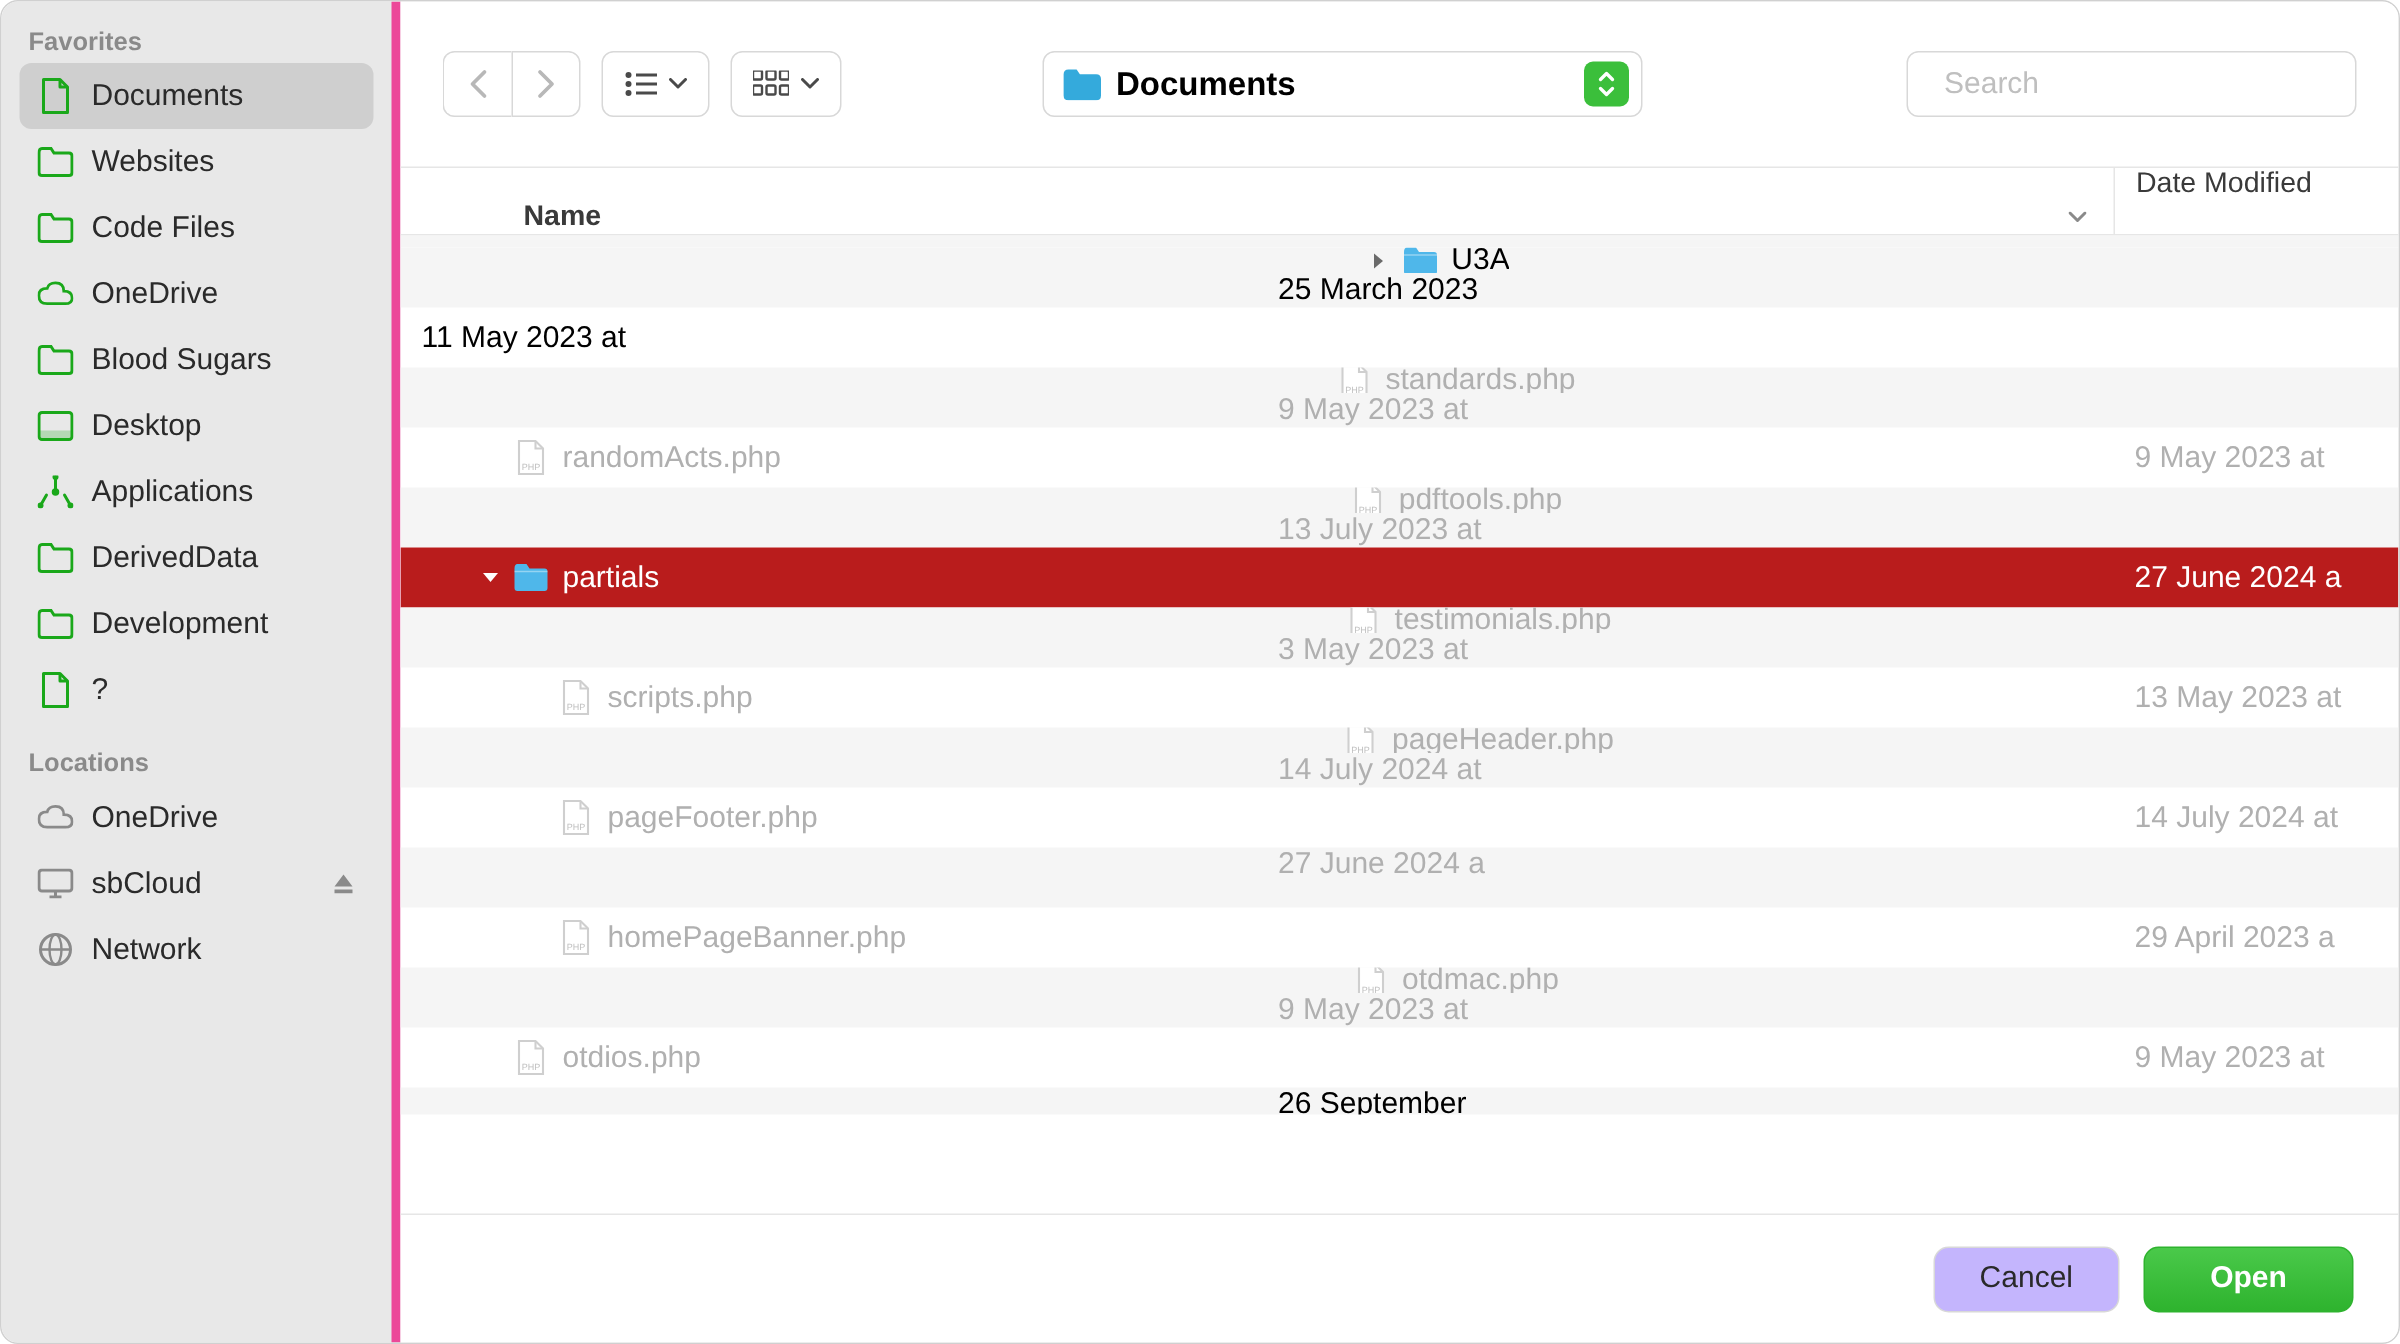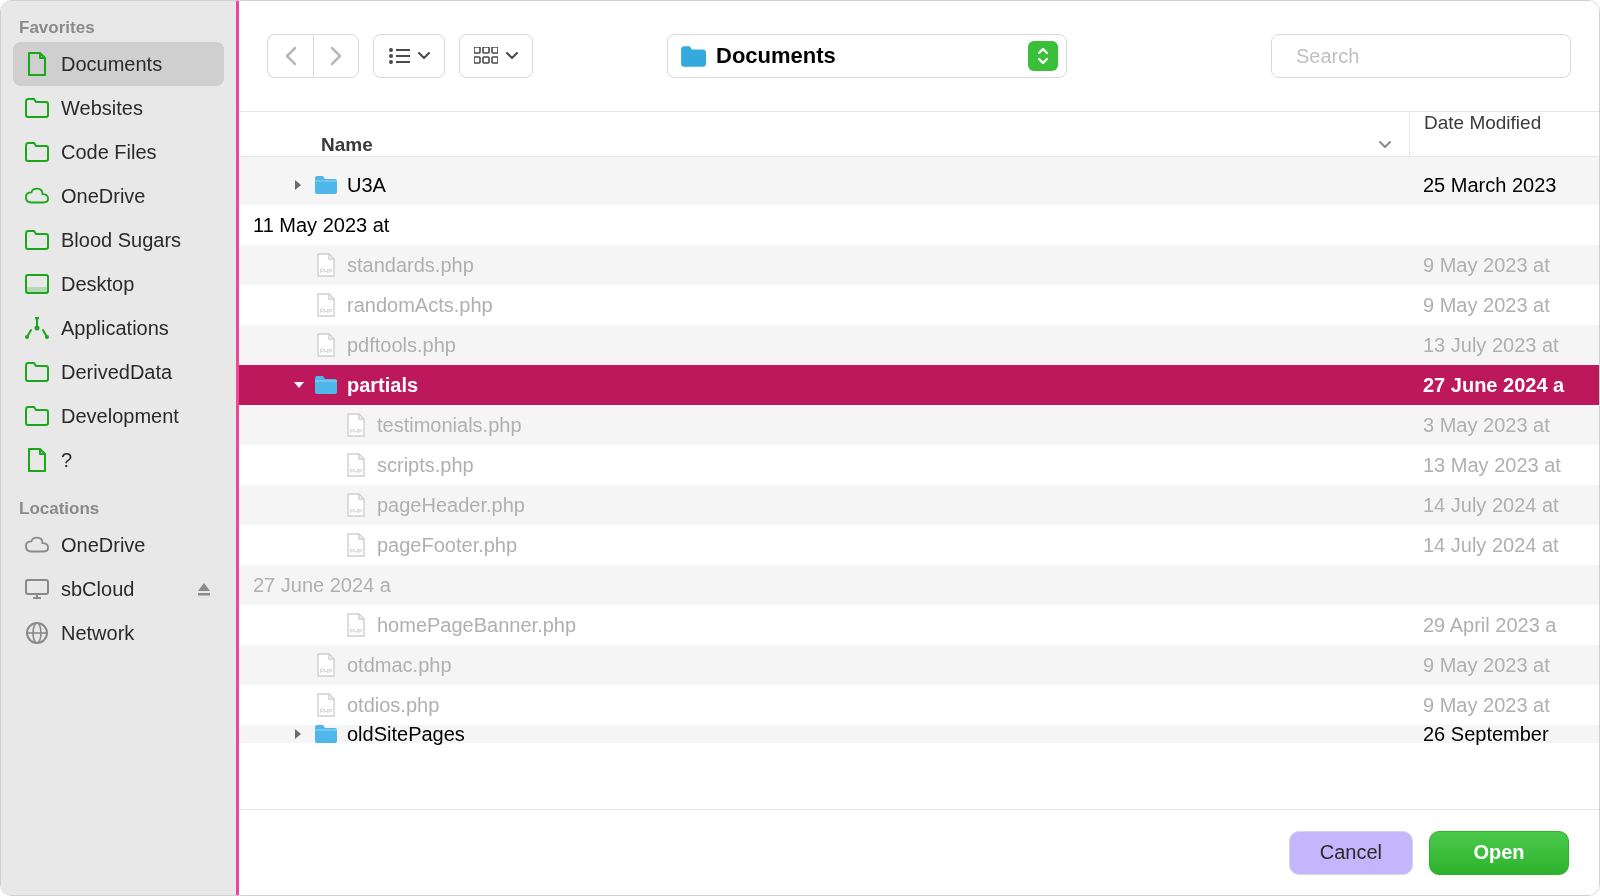--- a/index.html
+++ b/index.html
@@ -13,24 +13,24 @@
 }
 .window {
   display: flex;
   width: 100%;
   height: 100%;
   border-radius: 12px;
   overflow: hidden;
   border: 1px solid #d0d0d0;
 }
 .sidebar {
-  width: 238px;
+  width: 266px;
   background: #e8e8e8;
   padding: 10px 12px;
-  border-right: 3px solid #ec4899;
+  border-right: 6px solid #ec4899;
   overflow: hidden;
 }
 .section-header {
   font-size: 17px;
   font-weight: 600;
   color: #8a8a8a;
   padding: 7px 6px 4px 6px;
 }
 .sidebar-item {
   display: flex;
@@ -128,25 +128,25 @@
 .col-date { width: 190px; padding-left: 14px; border-left:1px solid #e6e6e6; height:100%; display:flex; align-items:flex-start;}
 .file-list { flex:1; overflow:hidden; font-size:20px; }
 .row {
   height: 40px;
   display: flex;
   align-items: center;
   white-space: nowrap;
 }
 .row .cell-name { flex:1; display:flex; align-items:center; min-width:0; overflow:hidden;}
 .row .cell-date { width: 190px; padding-left: 14px; overflow:hidden; text-overflow:clip;}
-.row.alt { background: #f5f5f5; }
+.row.alt { background: #f5f5f5; flex-direction: column; }
 .row .disclosure { width:20px; text-align:center; color:#6a6a6a; font-size:15px;}
 .row .file-icon { width:26px; height:26px; display:flex; align-items:center; justify-content:center; margin-right:8px;}
 .row.dimmed { color:#b0b0b0; }
-.row.selected { background:#be185d; color:#fff;font-weight:bold; }
+.row.selected { background:#b91c1c; color:#fff; }
 .row.selected .disclosure { color:#fff; }
 .footer {
   height: 86px;
   border-top: 1px solid #e6e6e6;
   display: flex;
   align-items: center;
   justify-content: flex-end;
   gap: 16px;
   padding: 0 30px;
 }

